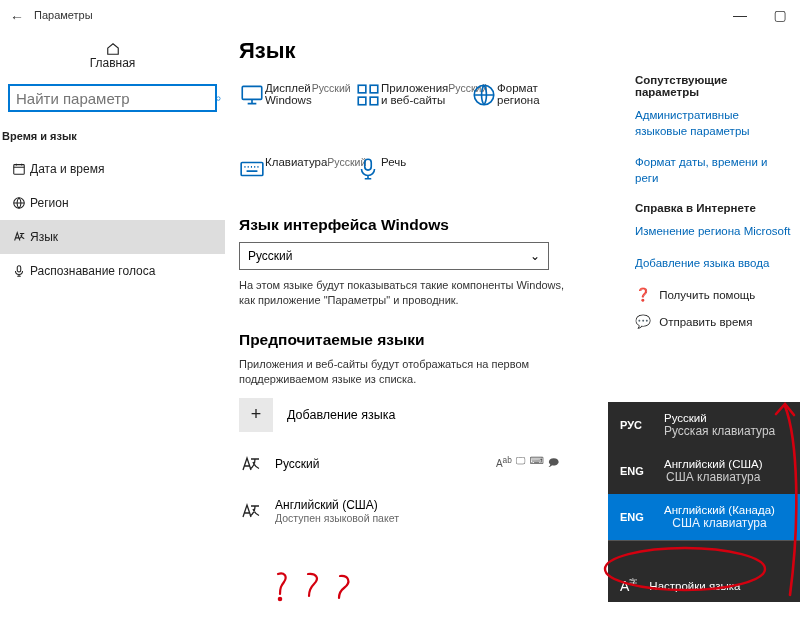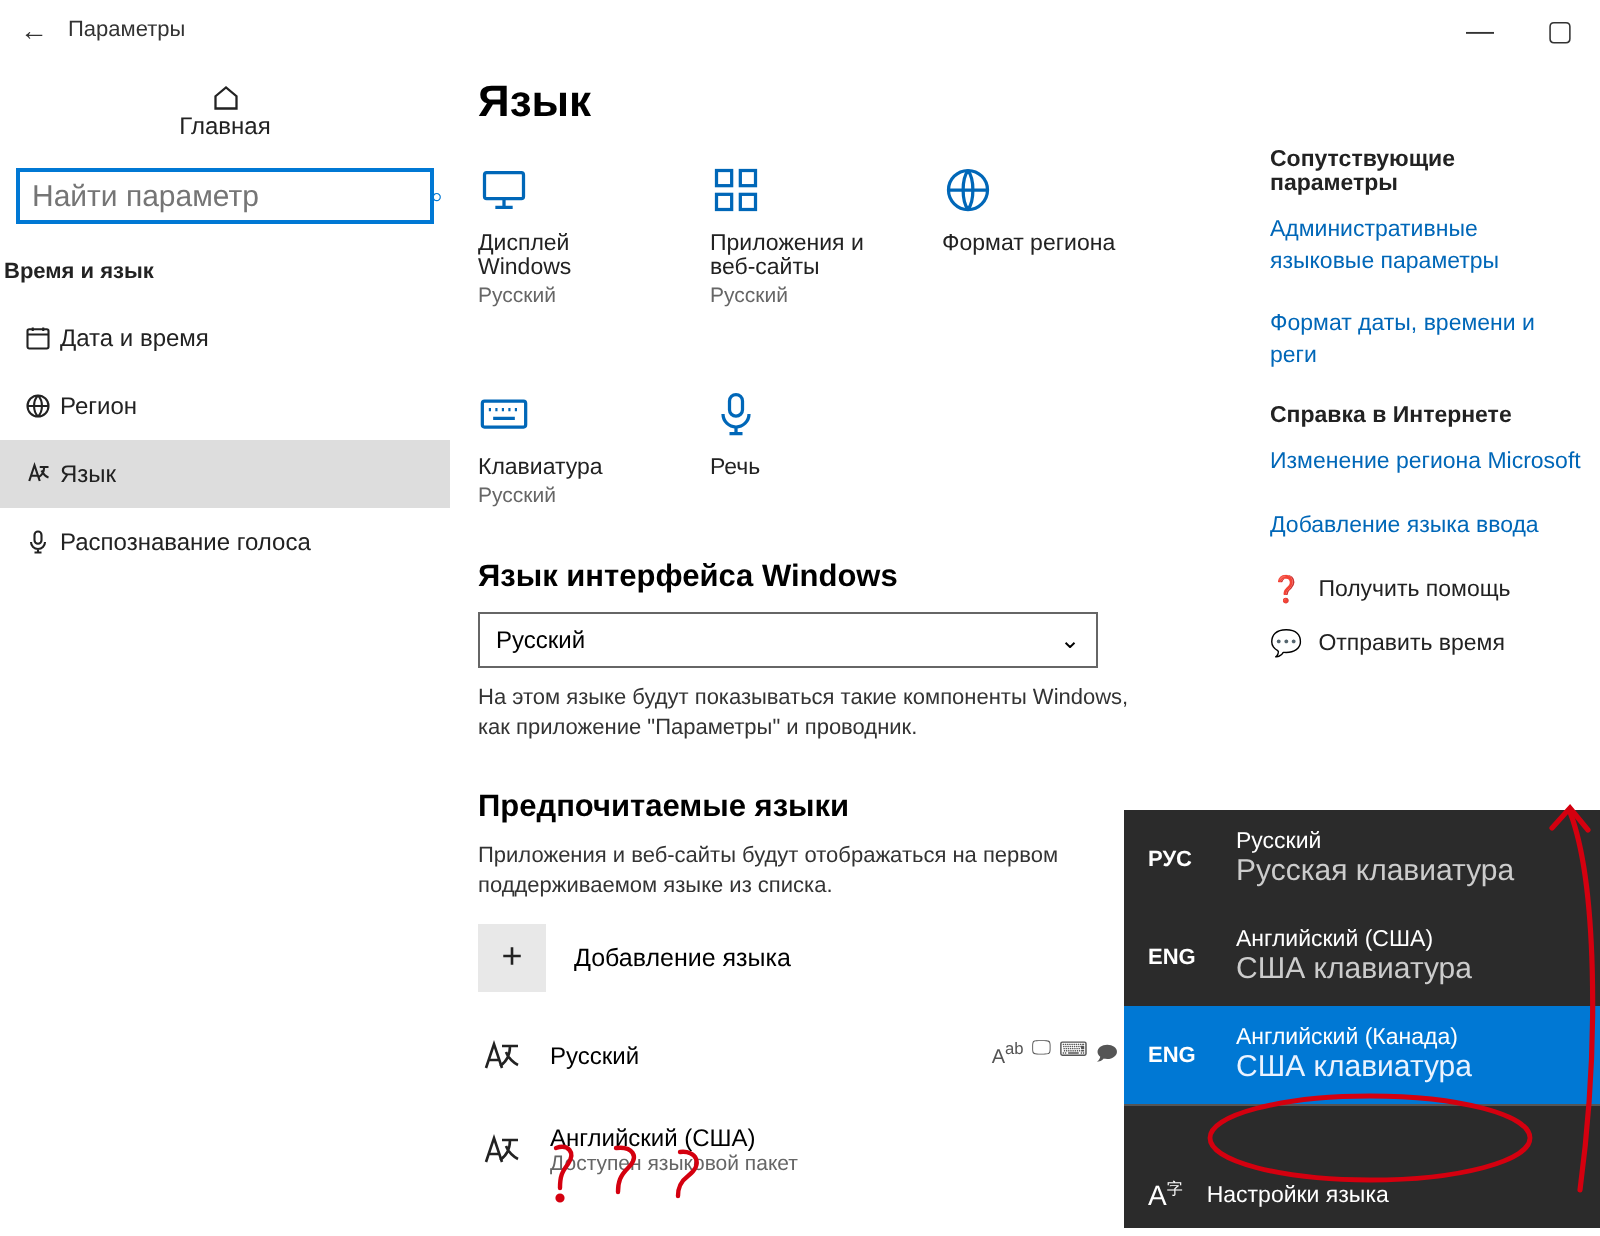--- a/index.html
+++ b/index.html
@@ -20,21 +20,21 @@
 .searchbox .sicon { color:#0078d4; font-size:12px; }
 
 .catlabel { font-size:11px; font-weight:600; padding: 10px 0 10px 2px; color:#222; }
 .navitem { display:flex; align-items:center; gap:4px; padding: 10px 12px; font-size:12px; color:#222; }
 .navitem.sel { background:#ddd; }
 .navitem .nicon { width:14px; height:14px; display:flex; align-items:center; justify-content:center; font-size:13px; color:#222;}
 
 .main { flex:1; padding: 2px 14px 0 14px; overflow:hidden; }
 .main h1 { font-size:22px; font-weight:600; margin: 6px 0 18px 0; }
 .cards { display:flex; flex-wrap:wrap; gap: 40px 24px; margin-bottom: 26px; }
-.card { width: 92px; display:flex; flex-direction:column; font-size:11.5px; color:#222; }
+.card { width: 92px; display:flex; font-size:11.5px; color:#222; }
 .card .cicon { width:26px; height:26px; margin-bottom:8px; color:#0067b8;}
 .card .ctitle { margin-bottom:2px; }
 .card .csub { color:#666; font-size:10.5px; }
 
 h2.section { font-size:15.5px; font-weight:600; margin: 10px 0 8px 0; }
 .select { width: 310px; height: 28px; border:1px solid #666; display:flex; align-items:center; justify-content:space-between; padding:0 8px; font-size:12px; margin-bottom:8px;}
 .helptext { font-size:11px; color:#333; width:330px; line-height:1.4; margin-bottom: 22px;}
 
 .addlang { display:flex; align-items:center; gap:14px; font-size:12.5px; margin: 10px 0 16px 0;}
 .plusbox { width:34px; height:34px; background:#e8e8e8; display:flex; align-items:center; justify-content:center; font-size:18px; color:#222;}
@@ -45,26 +45,26 @@
 .langrow .ltxt .s { font-size:10.5px; color:#666; }
 .langrow .badges { display:flex; gap:4px; font-size:10px; color:#555;}
 
 .rightcol { width:165px; padding-top: 44px; padding-right:6px; font-size:11.5px; }
 .rhead { font-weight:600; margin-bottom:10px; color:#222; }
 .rlink { color:#0067b8; margin-bottom:16px; cursor:pointer; line-height:1.35; }
 .rhelpitem { display:flex; align-items:center; gap:8px; margin-bottom:12px; color:#222;}
 .rhelpitem .hicon{ color:#0067b8; font-size:13px;}
 
 
-.langpop { position:absolute; background:#2b2b2b; color:#fff; right:0; bottom:4px; width:238px; font-size:11.5px;}
+.langpop { position:absolute; background:#2b2b2b; color:#fff; right:0; bottom:16px; width:192px; font-size:11.5px;}
 .langpop .lrow { display:flex; align-items:center; padding: 10px 12px; gap:14px;}
 .langpop .lrow.sel { background:#0078d4;}
 .langpop .code { font-weight:700; font-size:11px; width:30px;}
 .langpop .txt .a { font-size:11.5px;}
-.langpop .txt .b { font-size:15px; color:#ccc;}
+.langpop .txt .b { font-size:12px; color:#ccc;text-align:center;}
 .langpop .lrow.sel .b { color:#eaf3ff;}
 .langpop .sep { height:1px; background:#555;}
 .langpop .settings { display:flex; align-items:center; gap:12px; padding:8px 12px; font-size:11.5px;margin-top:28px;}
 .langpop .settings .sicon2{ font-size:14px;}
 
 .scribble { position:absolute; pointer-events:none; }
 
 svg { display:block; }
 </style>
 </head>

